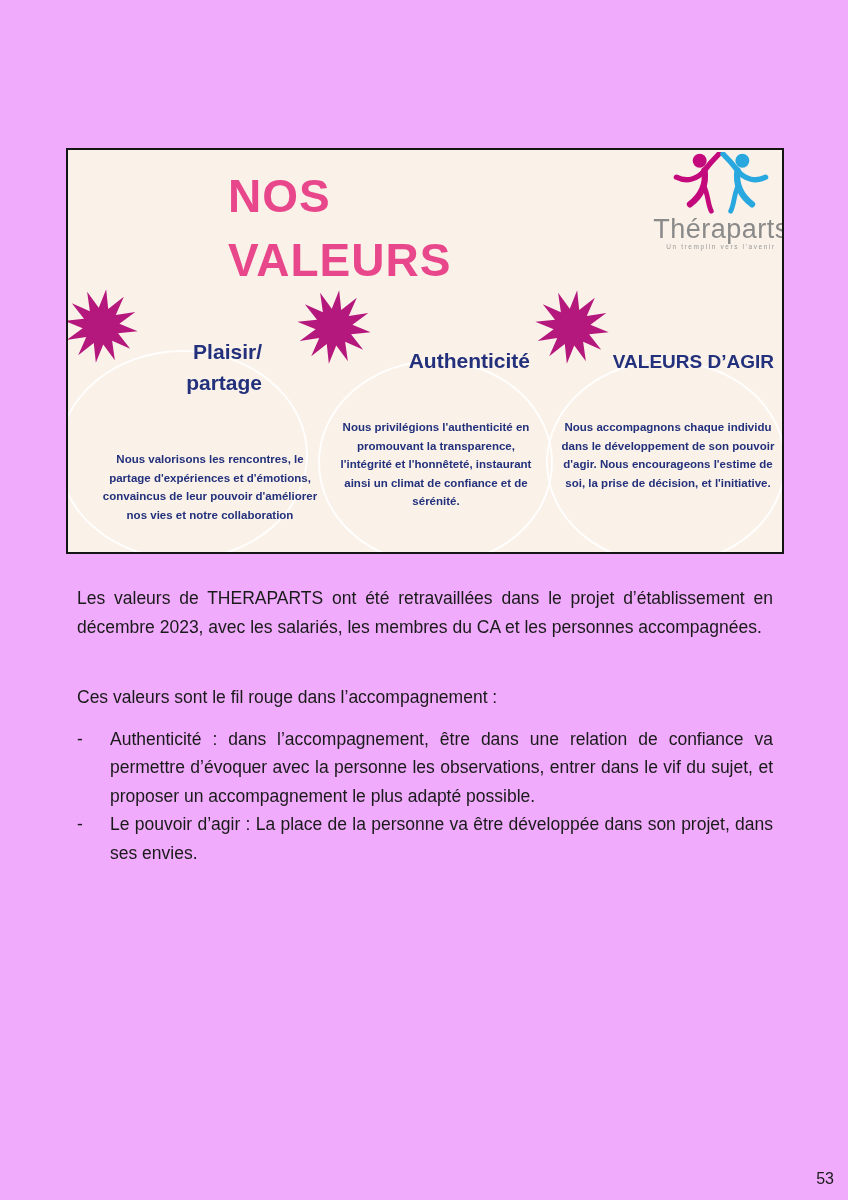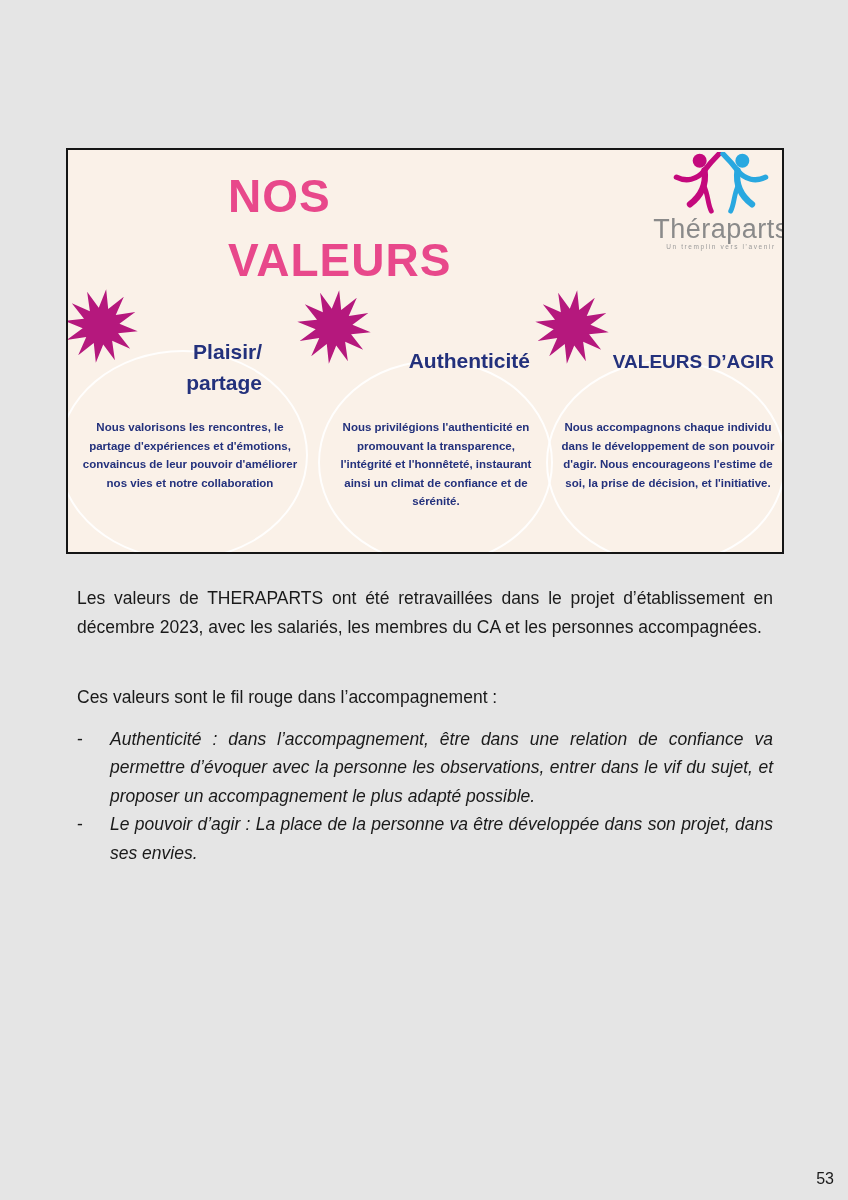--- a/index.html
+++ b/index.html
@@ -2,21 +2,21 @@
 <html><head>
 <meta charset="utf-8">
 <style>
   * { margin: 0; padding: 0; box-sizing: border-box; }
   html, body { background: #ffffff; }
   body { font-family: "Liberation Sans", sans-serif; }
   .page {
     position: relative;
     width: 848px;
     height: 1200px;
-    background: #e5e5e5;
+    background: #f0abfc;
     overflow: hidden;
     padding-left: 24px;
   }
 
   
   .values-box {
     position: absolute;
     left: 66px; top: 148px;
     width: 718px; height: 406px;
     background: #faf1e8;
@@ -87,21 +87,21 @@
   
   .col-text {
     position: absolute;
     top: 268px;
     color: #23317c;
     font-size: 11.5px;
     font-weight: 600;
     line-height: 18.5px;
     text-align: center;
   }
-  .ct1 { left: 8px;  width: 228px; }
+  .ct1 { left: 28px;  width: 228px; margin-top: 32px; }
   .ct2 { left: 263px; width: 210px; }
   .ct3 { left: 486px; width: 228px; }
 
   
   .body-text {
     position: absolute;
     left: 77px; top: 584px;
     width: 696px;
     color: #1a1a1a;
     font-size: 17.5px;
@@ -109,21 +109,20 @@
   }
   .bt-par1 { text-align: justify; margin-bottom: 42px; }
   .bt-intro { margin-bottom: 13px; }
   .bullet-row { display: flex; }
   .bullet-dash {
     flex: 0 0 33px;
   }
   .bullet-content {
     flex: 1;
     text-align: justify;
-    font-style: italic;
   }
 
   .page-number {
     position: absolute;
     right: 14px; bottom: 12px;
     font-size: 16px;
     color: #1a1a1a;
   }
 </style>
 </head>

